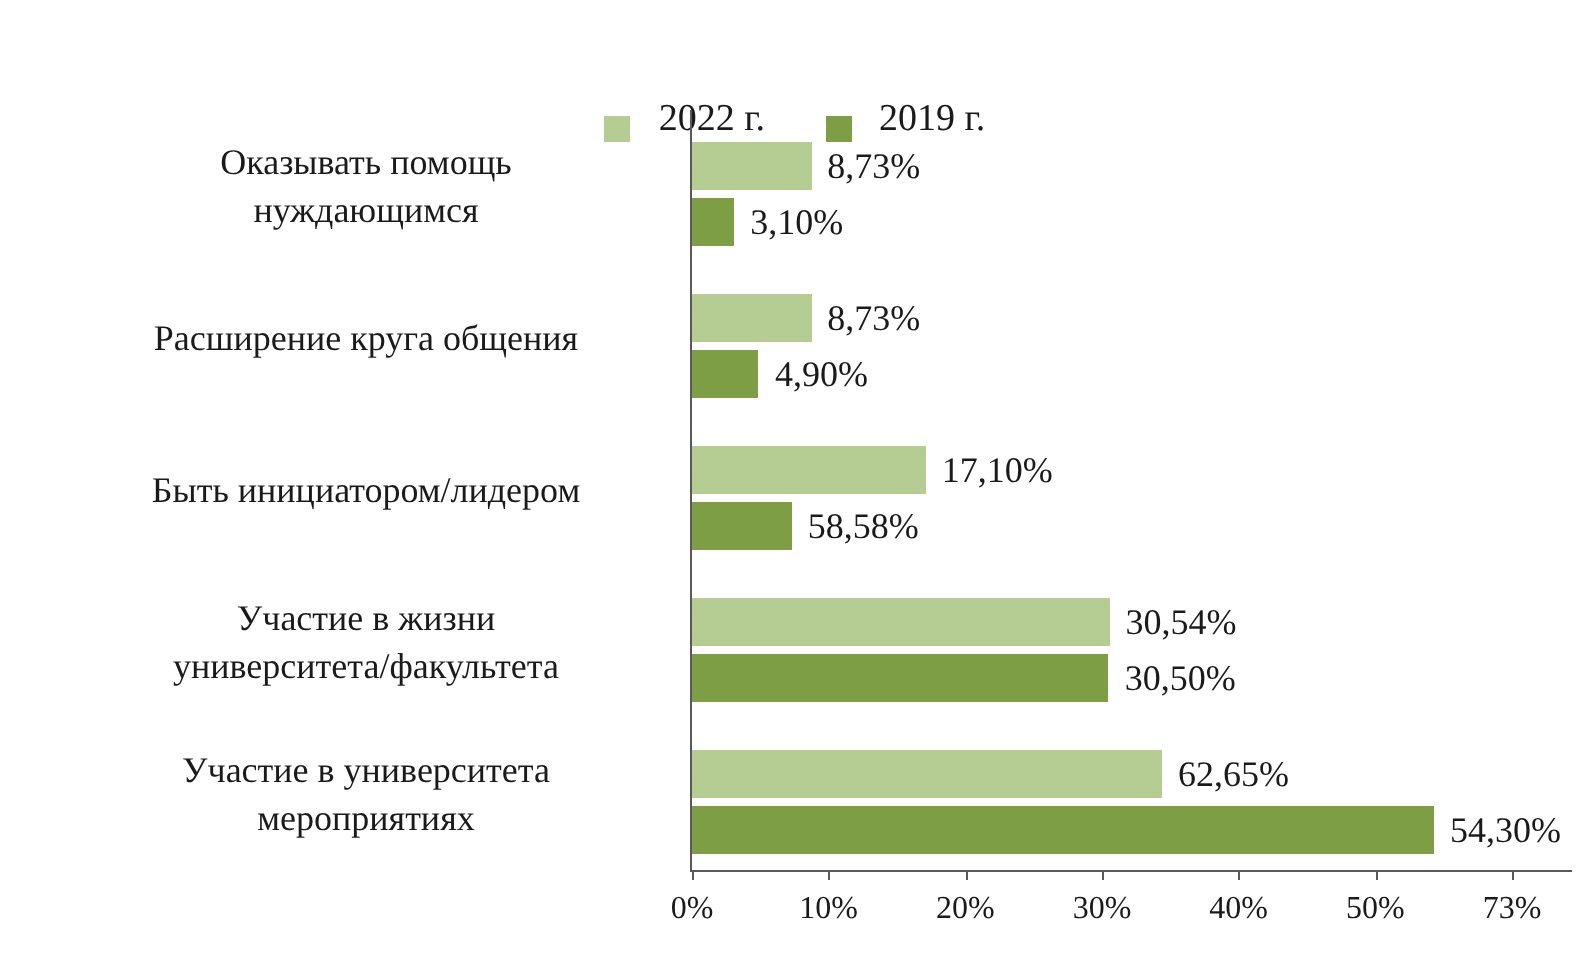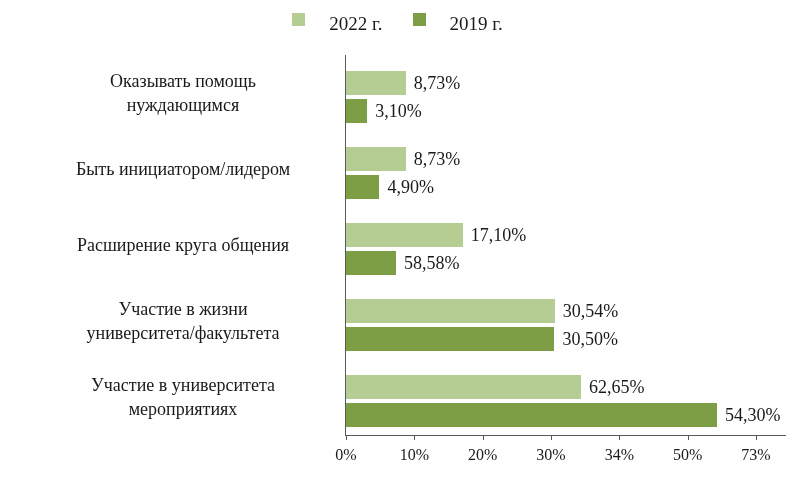--- a/index.html
+++ b/index.html
@@ -1,20 +1,20 @@
 <!DOCTYPE html>
 <html><head>
 <meta charset="utf-8">
 <style>
   html,body{margin:0;padding:0;background:#fff;}
   .chart{position:relative;width:795px;height:477px;background:#fff;
          font-family:"Liberation Serif","DejaVu Serif",serif;color:#1a1a1a;overflow:hidden;}
   .legend{position:absolute;top:13px;left:0;width:100%;display:flex;
           justify-content:center;align-items:center;gap:30px;font-size:19px;}
-  .legend-item{display:flex;align-items:flex-start;gap:24px;}
+  .legend-item{display:flex;align-items:flex-end;gap:14px;margin-top:36px;}
   .swatch{width:13px;height:13px;display:inline-block;}
   .cat-labels{position:absolute;left:28px;top:55px;width:310px;height:380px;}
   .cat-label{height:76px;display:flex;align-items:center;justify-content:center;
              text-align:center;font-size:18px;line-height:1.35;white-space:pre-line;}
   .plot{position:absolute;left:345px;top:55px;width:410px;height:380px;
         border-left:1px solid #595959;border-bottom:1px solid #595959;overflow:visible;padding-left:30px;}
   .bar{position:absolute;left:0;height:24px;}
   .bar-value{position:absolute;height:24px;line-height:24px;font-size:18px;white-space:nowrap;}
   .tick{position:absolute;width:1px;height:5px;background:#595959;top:380px;}
   .tick-label{position:absolute;top:391px;transform:translateX(-50%);font-size:16px;white-space:nowrap;}
@@ -29,22 +29,22 @@
       <span>2022 г.</span>
     </div>
     <div class="legend-item">
       <span class="swatch" style="background: rgb(126, 158, 69);"></span>
       <span>2019 г.</span>
     </div>
   </div>
   <div class="cat-labels">
       <div class="cat-label">Оказывать помощь
 нуждающимся</div>
+      <div class="cat-label">Расширение круга общения</div>
       <div class="cat-label">Быть инициатором/лидером</div>
-      <div class="cat-label">Расширение круга общения</div>
       <div class="cat-label">Участие в жизни
 университета/факультета</div>
       <div class="cat-label">Участие в университета
 мероприятиях</div>
     </div>
   <div class="plot">
       <div class="bar" style="top: 16px; width: 59.655px; background: rgb(181, 204, 146);"></div>
       <div class="bar-value" style="top: 16px; left: 67.655px;">8,73%</div>
       <div class="bar" style="top: 92px; width: 59.655px; background: rgb(181, 204, 146);"></div>
       <div class="bar-value" style="top: 92px; left: 67.655px;">8,73%</div>
@@ -66,19 +66,19 @@
       <div class="bar-value" style="top: 348px; left: 379.05px;">54,30%</div>
       <div class="tick" style="left: 0px;"></div>
       <div class="tick-label" style="left: 0px;">0%</div>
       <div class="tick" style="left: 68.3333px;"></div>
       <div class="tick-label" style="left: 68.3333px;">10%</div>
       <div class="tick" style="left: 136.667px;"></div>
       <div class="tick-label" style="left: 136.667px;">20%</div>
       <div class="tick" style="left: 205px;"></div>
       <div class="tick-label" style="left: 205px;">30%</div>
       <div class="tick" style="left: 273.333px;"></div>
-      <div class="tick-label" style="left: 273.333px;">34%</div>
+      <div class="tick-label" style="left: 273.333px;">40%</div>
       <div class="tick" style="left: 341.667px;"></div>
       <div class="tick-label" style="left: 341.667px;">50%</div>
       <div class="tick" style="left: 410px;"></div>
       <div class="tick-label" style="left: 410px;">73%</div>
     </div>
 </div>
 
 </body></html>

